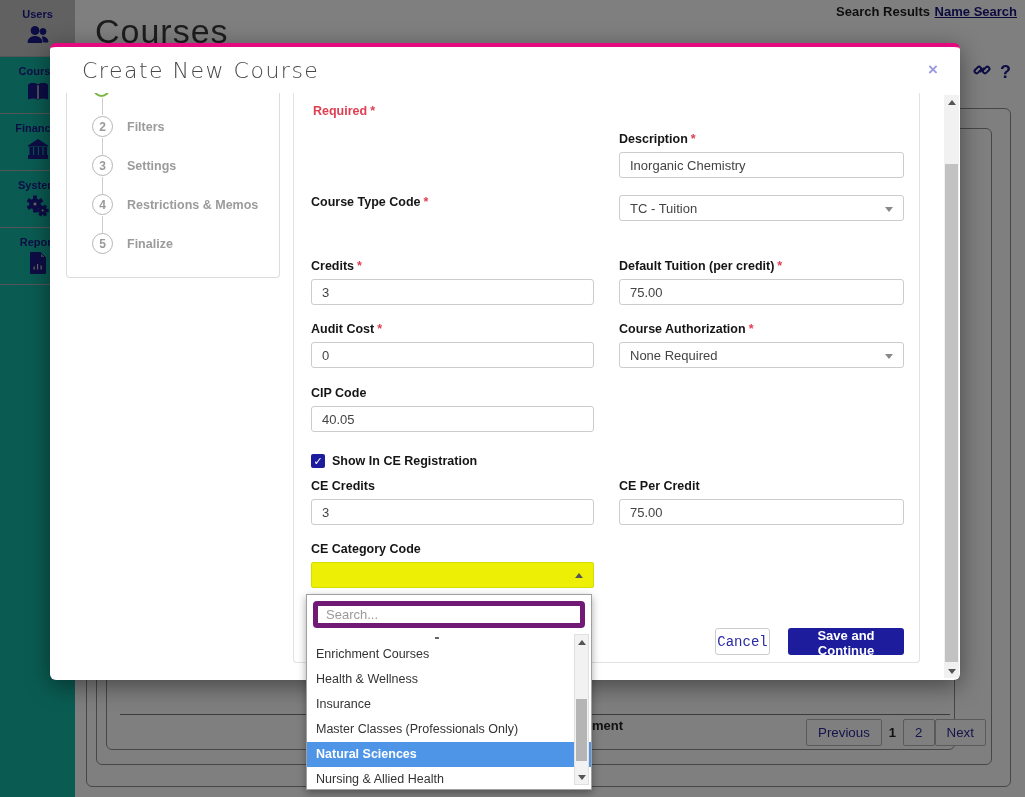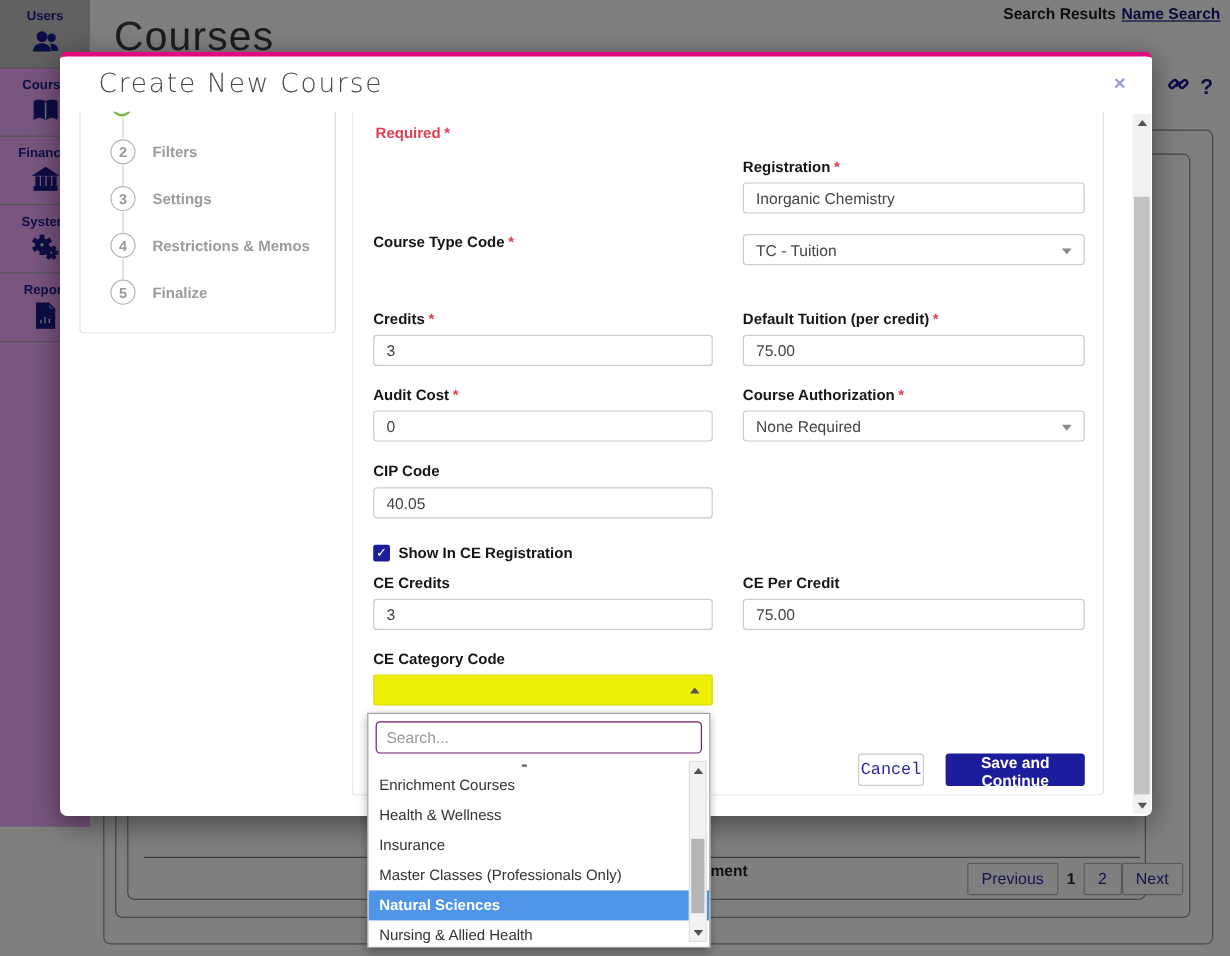--- a/index.html
+++ b/index.html
@@ -5,21 +5,21 @@
   :root{
     --accent-pink:#e5087e; --brand-navy:#1c1c9c; --highlight-yellow:#edf005;
     --selected-blue:#4e95e8; --required-red:#e03e52;
   }
   *{margin:0;padding:0;box-sizing:border-box;}
   html,body{width:1025px;height:797px;}
   body{position:relative;overflow:hidden;font-family:"Liberation Sans",sans-serif;background:#fff;}
 
   
   .bg-page{position:absolute;inset:0;background:#fff;}
-  .sidebar{position:absolute;left:0;top:0;width:75px;height:689px;background:#f0abfc;}
+  .sidebar{position:absolute;left:0;top:0;width:75px;height:797px;background:#14b8a6;}
   .side-item{height:57px;text-align:center;border-bottom:1px solid #aaa;padding-top:8px;}
   .side-item.active{background:#c3c3c3;}
   .side-label{display:block;font-size:11px;font-weight:bold;color:#1a1a8c;margin-bottom:3px;}
   .side-icon svg{width:26px;height:24px;fill:#1a1a8c;stroke:#1a1a8c;}
   .bg-topbar-text{position:absolute;top:4px;font-size:13px;}
   .bg-search-results{right:95px;font-weight:bold;color:#1c1c1c;}
   .bg-name-search{right:8px;color:#15157d;text-decoration:underline;font-weight:bold;cursor:pointer;}
   .bg-title{position:absolute;left:95px;top:12px;font-size:34px;font-weight:300;color:#3a3a3a;letter-spacing:1px;}
   .bg-util{position:absolute;top:60px;right:14px;display:flex;gap:8px;align-items:center;}
   .bg-util svg{width:20px;height:20px;stroke:#1a1a8c;fill:none;stroke-width:2.4;}
@@ -87,21 +87,21 @@
   .yellow-arrow{position:absolute;right:10px;top:10px;width:0;height:0;border-left:4px solid transparent;
                 border-right:4px solid transparent;border-bottom:5px solid #555;}
   .btn-row-cancel{position:absolute;left:421px;top:535px;width:55px;height:27px;background:#fff;border:1px solid #ccc;
                   border-radius:3px;color:#2929a3;font-size:14px;font-family:Liberation Mono, monospace;cursor:pointer;}
   .btn-row-save{position:absolute;left:494px;top:535px;width:116px;height:27px;background:var(--brand-navy);border:none;
                 border-radius:3px;color:#fff;font-size:13px;font-weight:bold;font-family:"Liberation Sans",sans-serif;cursor:pointer;}
 
   
   .dropdown{position:absolute;left:256px;top:547px;width:286px;height:196px;background:#fff;border:1px solid #a0a0a0;
             box-shadow:0 3px 8px rgba(0,0,0,.35);z-index:10;}
-  .dd-search{position:absolute;left:6px;top:6px;width:272px;height:27px;border:1px solid #701a75;border-radius:4px;
+  .dd-search{position:absolute;left:6px;top:6px;width:272px;height:27px;border:5px solid #701a75;border-radius:4px;
              font-size:13px;color:#444;padding:0 8px;font-family:"Liberation Sans",sans-serif;}
   .dd-search::placeholder{color:#9a9a9a;}
   .dd-list{position:absolute;left:0;top:39px;right:0;bottom:0;overflow:hidden;}
   .dd-partial{height:8px;position:relative;}
   .dd-partial-mark{position:absolute;left:128px;top:3px;width:4px;height:2px;background:#666;}
   .dd-item{height:25px;line-height:25px;padding-left:9px;font-size:12.5px;color:#333;cursor:pointer;white-space:nowrap;}
   .dd-item.selected{background:var(--selected-blue);color:#fff;font-weight:bold;}
   .dd-scroll{position:absolute;right:2px;top:39px;bottom:4px;width:15px;background:#f2f2f2;border:1px solid #e0e0e0;}
   .dd-thumb{position:absolute;left:1px;width:11px;background:#b5b5b5;}
 </style>
@@ -242,21 +242,21 @@
         <span class="step-label">Finalize</span>
       </div>
     </div>
 
     <div class="form-panel">
       <div class="required-note">
         <span>Required</span><span class="ast">*</span>
       </div>
 
       <div class="fg col2" style="top:39px;">
-        <div class="f-label"><span>Registration</span><span class="ast">*</span></div>
+        <div class="f-label"><span>Description</span><span class="ast">*</span></div>
         <input class="f-input" value="Inorganic Chemistry" style="">
       </div>
 
       <div class="fg col1" style="top:102px;">
         <div class="f-label"><span>Course Type Code</span><span class="ast">*</span></div>
       </div>
       <div class="fg col2" style="top:102px;">
         <div class="f-select">
           <span>TC - Tuition</span>
           <span class="sel-arrow"></span>

